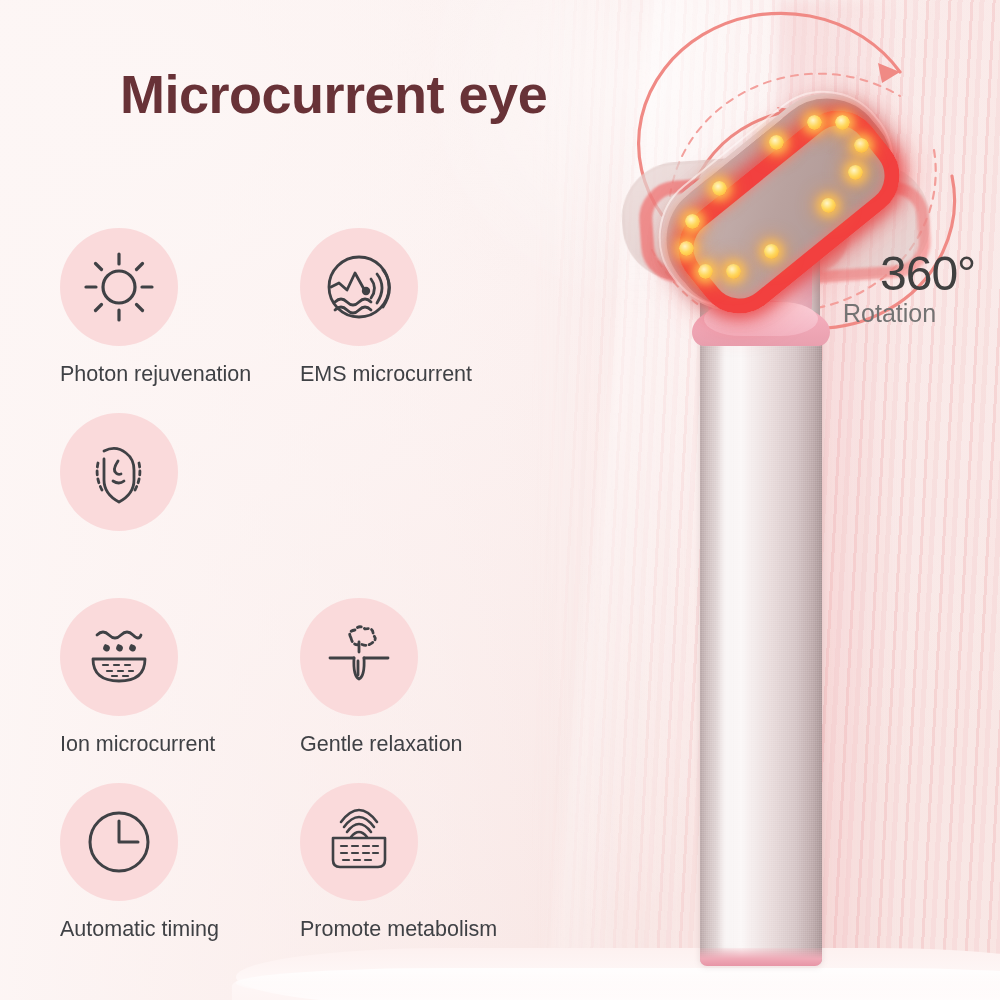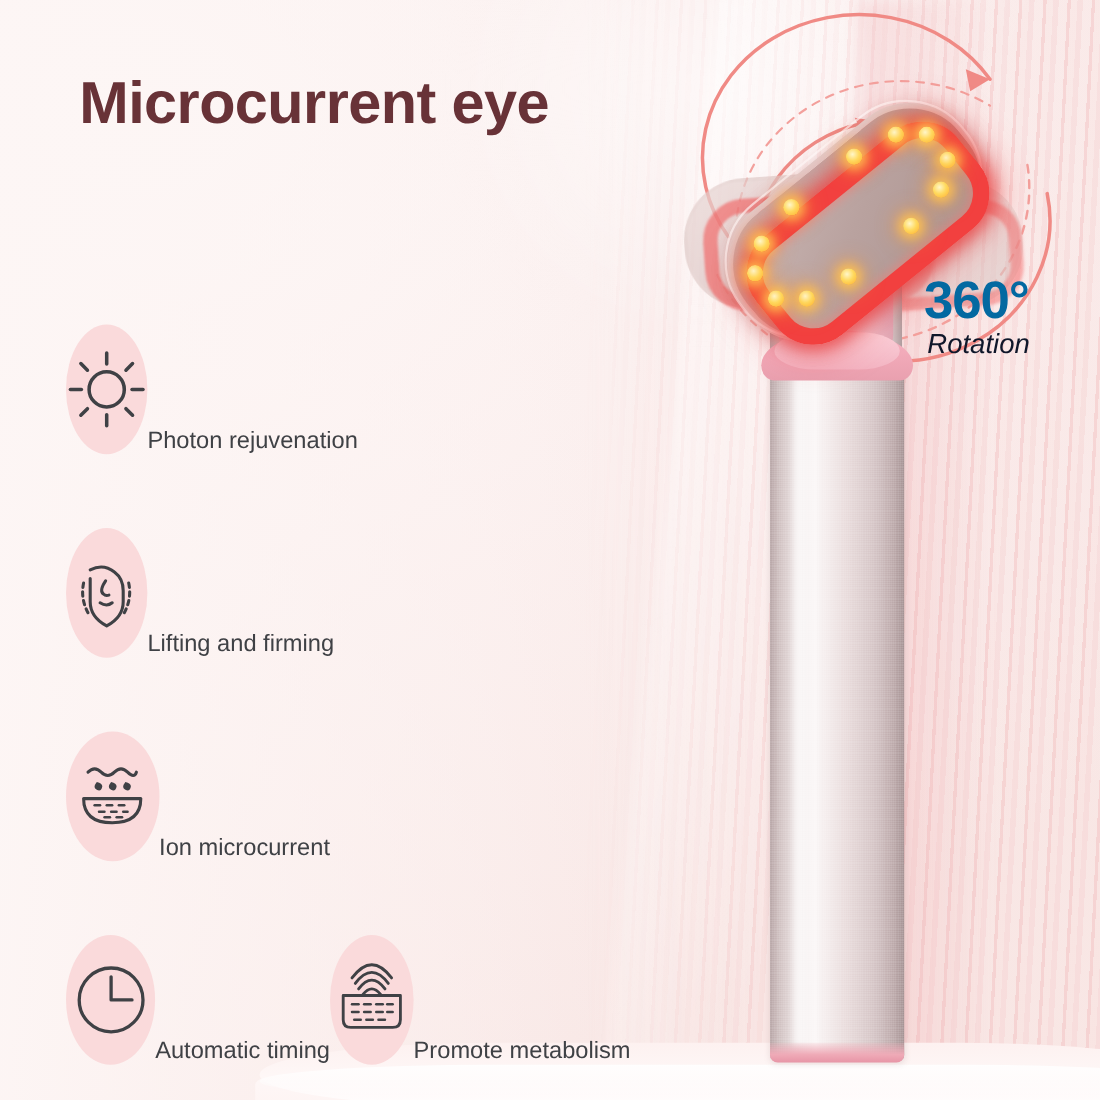--- a/index.html
+++ b/index.html
@@ -71,26 +71,26 @@
     border-radius:50%/100%;
   }
 
   
   .title{
     position:absolute;left:72px;top:64px;width:560px;
     color:#683237;
     font-size:54px;line-height:1.14;font-weight:bold;
     letter-spacing:-0.5px;
   }
-  .title-line{display:block;}
+  .title-line{display:block;margin-left:48px;}
 
   
   .features{position:absolute;left:60px;top:228px;width:540px;}
   .frow{display:flex;height:185px;}
-  .fcell{width:240px;display:flex;flex-direction:row;align-items:flex-end;}
+  .fcell{width:240px;display:flex;flex-direction:column;align-items:flex-start;}
   .fcircle{
     width:118px;height:118px;border-radius:50%;
     background:#fadadb;
     display:flex;align-items:center;justify-content:center;
     box-shadow:0 0 0 0 rgba(0,0,0,0);
   }
   .fcircle svg{display:block;}
   .flabel{
     margin-top:16px;
     font-size:21.5px;color:#3f4145;white-space:nowrap;
@@ -218,25 +218,26 @@
   }
   .led{
     position:absolute;width:15px;height:15px;border-radius:50%;
     background:radial-gradient(circle at 40% 35%, #fff6c8 0%, #ffd95e 45%, #ffab2e 100%);
     box-shadow:0 0 10px 4px rgba(255,197,80,.9), 0 0 18px 8px rgba(255,150,60,.45);
   }
 
   
   .callout{position:absolute;left:240px;top:250px;text-align:left;}
   .deg{
-    font-size:48px;font-weight:bold;color:#0369a1;line-height:1;
+    font-size:48px;font-weight:normal;color:#404040;line-height:1;
     letter-spacing:-1px;
+    margin-left:40px;
   }
   .rot{
-    font-size:25px;color:#0f172a;line-height:1.1;margin-top:2px;margin-left:3px;font-style:italic;
+    font-size:25px;color:#737373;line-height:1.1;margin-top:2px;margin-left:3px;
   }
 </style>
 </head>
 <body>
 
 <div id="stage">
 
   <div class="bg-base"></div>
   <div class="bg-stripes"></div>
   <div class="bg-drape-a"></div>
@@ -265,34 +266,48 @@
             <line x1="60" y1="37" x2="70" y2="37"></line>
             <line x1="13.5" y1="13.5" x2="19.5" y2="19.5"></line>
             <line x1="54.5" y1="54.5" x2="60.5" y2="60.5"></line>
             <line x1="13.5" y1="60.5" x2="19.5" y2="54.5"></line>
             <line x1="54.5" y1="19.5" x2="60.5" y2="13.5"></line>
           </svg>
         </div>
         <div class="flabel">Photon rejuvenation</div>
       </div>
 
+      <div class="fcell">
+        <div class="fcircle">
+          <svg width="76" height="76" viewBox="0 0 76 76" fill="none" stroke="#3f4145" stroke-width="2.8" stroke-linecap="round" stroke-linejoin="round">
+            <circle cx="38" cy="38" r="30"></circle>
+            <path d="M10 38 L18 34 L26 41 L34 24 L44 42"></path>
+            <circle cx="45" cy="42" r="4.2" fill="#3f4145" stroke="none"></circle>
+            <path d="M50 30 q7 9 0 19"></path>
+            <path d="M56 25 q10 13 0 29"></path>
+            <path d="M62 21 q13 17 0 37"></path>
+            <path d="M14 53 q6 -6 12 0 t12 0 t12 0"></path>
+            <path d="M14 61 q6 -6 12 0 t12 0 t12 0"></path>
+          </svg>
+        </div>
+        <div class="flabel">EMS microcurrent</div>
+      </div>
     </div>
 
     <div class="frow">
       <div class="fcell">
         <div class="fcircle">
           <svg width="74" height="74" viewBox="0 0 74 74" fill="none" stroke="#3f4145" stroke-width="2.8" stroke-linecap="round" stroke-linejoin="round">
             <path d="M22 16 q12 -6 22 2 q8 6 8 17 v10 q0 14 -15 22 q-15 -8 -15 -22 V24"></path>
             <path d="M36 26 q-6 9 -2 12 q2 2 5 1"></path>
             <path d="M31 46 q6 4 11 0"></path>
             <path d="M16 28 q-3 14 4 27" stroke-dasharray="4 4"></path>
             <path d="M57 28 q3 14 -4 27" stroke-dasharray="4 4"></path>
           </svg>
         </div>
-        <div class="flabel">Lifting and firming</div>
       </div>
 
     </div>
 
     <div class="frow">
       <div class="fcell">
         <div class="fcircle">
           <svg width="76" height="76" viewBox="0 0 76 76" fill="none" stroke="#3f4145" stroke-width="2.8" stroke-linecap="round" stroke-linejoin="round">
             <path d="M16 16 q6 -6 12 0 t12 0 t12 0 t8 0"></path>
             <path d="M24 25 q-4 5 0 7 q4 2 5 -3 q0 -3 -5 -4Z" fill="#3f4145" stroke="none"></path>
@@ -305,20 +320,33 @@
             <line x1="26" y1="52" x2="31" y2="52" stroke-width="2.2"></line>
             <line x1="37" y1="52" x2="42" y2="52" stroke-width="2.2"></line>
             <line x1="48" y1="52" x2="52" y2="52" stroke-width="2.2"></line>
             <line x1="31" y1="57" x2="36" y2="57" stroke-width="2.2"></line>
             <line x1="42" y1="57" x2="47" y2="57" stroke-width="2.2"></line>
           </svg>
         </div>
         <div class="flabel">Ion microcurrent</div>
       </div>
 
+      <div class="fcell">
+        <div class="fcircle">
+          <svg width="74" height="74" viewBox="0 0 74 74" fill="none" stroke="#3f4145" stroke-width="2.8" stroke-linecap="round" stroke-linejoin="round">
+            <path d="M29 18 q-4 -7 4 -8 q4 -6 10 -1 q9 -2 8 6 q5 4 -1 8 q-5 4 -11 1 q-8 3 -10 -6Z" stroke-dasharray="4 3.5"></path>
+            <path d="M37 22 v10"></path>
+            <path d="M8 38 H32"></path>
+            <path d="M42 38 H66"></path>
+            <path d="M32 38 q-1 18 5 21 q6 -3 5 -21"></path>
+            <path d="M36 41 v14"></path>
+          </svg>
+        </div>
+        <div class="flabel">Gentle relaxation</div>
+      </div>
     </div>
 
     <div class="frow">
       <div class="fcell">
         <div class="fcircle">
           <svg width="74" height="74" viewBox="0 0 74 74" fill="none" stroke="#3f4145" stroke-width="3" stroke-linecap="round" stroke-linejoin="round">
             <circle cx="37" cy="37" r="29"></circle>
             <path d="M37 16 V37 H56"></path>
           </svg>
         </div>

